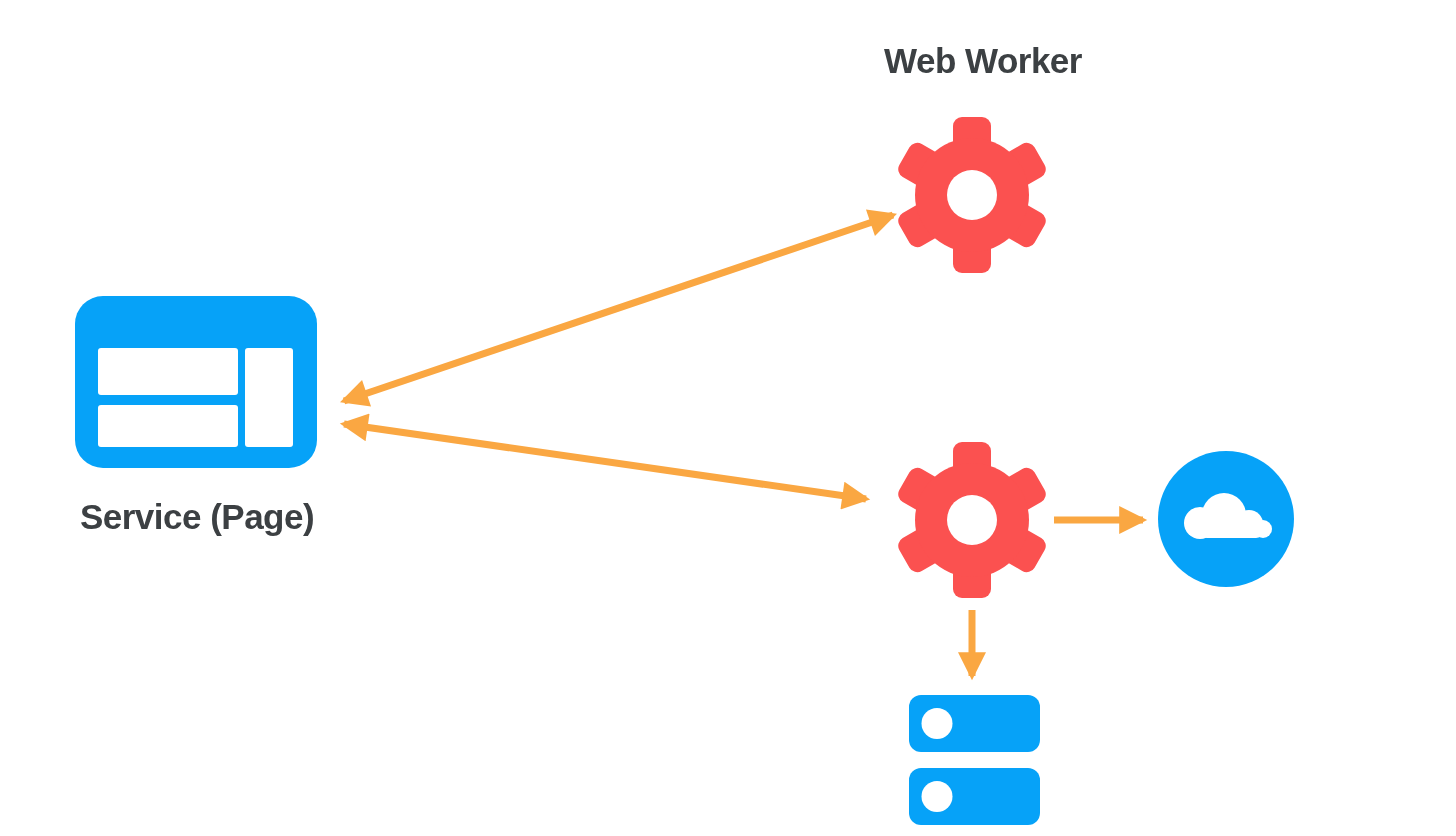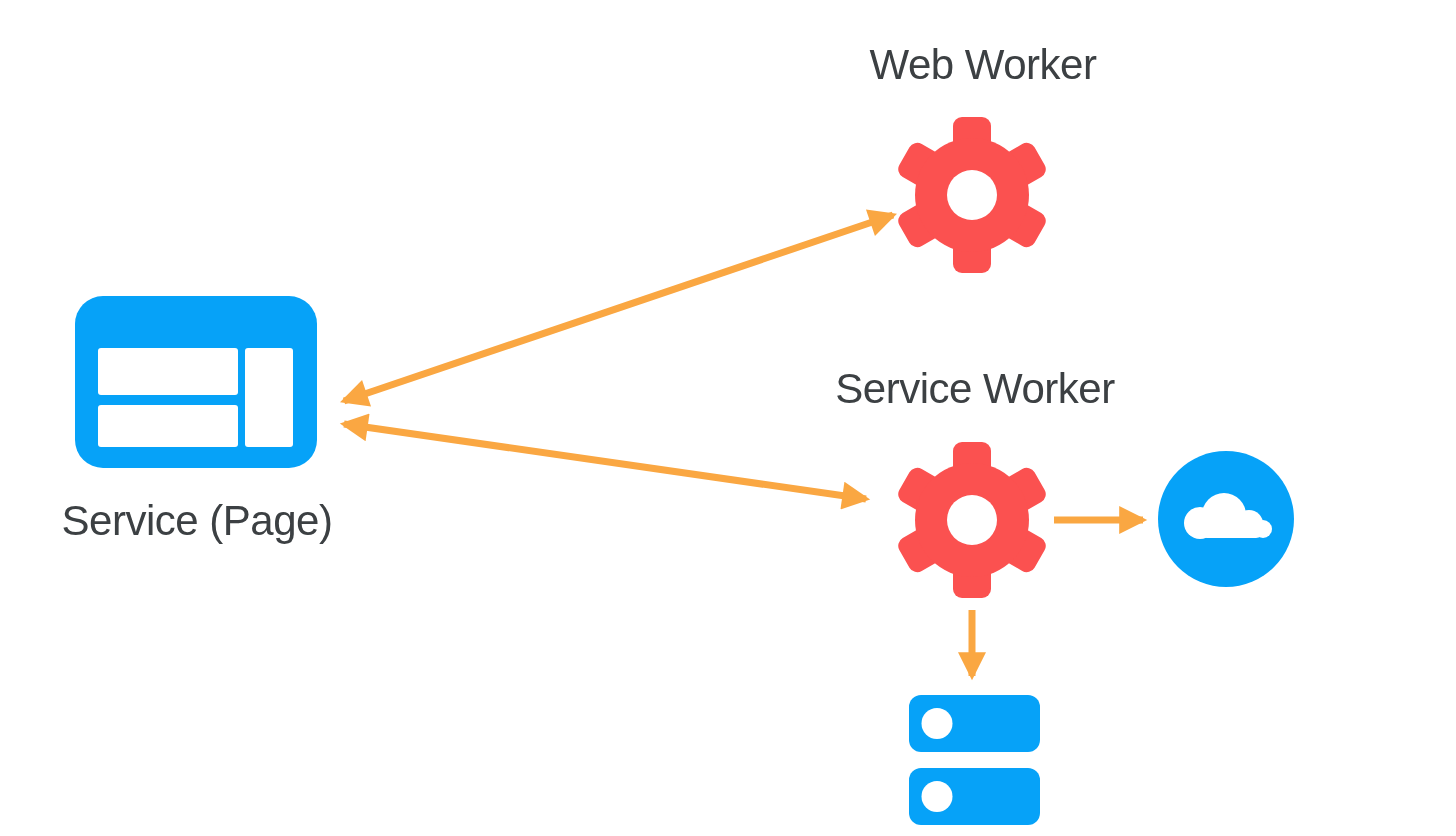--- a/index.html
+++ b/index.html
@@ -20,22 +20,22 @@
   .abs { position: absolute; }
   .edges-layer {
     position: absolute;
     left: 0; top: 0;
     width: 1456px; height: 836px;
     pointer-events: none;
   }
   .node-label {
     position: absolute;
     color: var(--text);
-    font-weight: normal;
-    font-size: 42px;
+    font-weight: bold;
+    font-size: 35px;
     line-height: 1.1;
     text-align: center;
     letter-spacing: -0.5px;
     white-space: nowrap;
   }
 </style>
 </head>
 <body>
 
 <div class="canvas">
@@ -70,21 +70,20 @@
       <g fill="var(--red)">
         <rect x="-19" y="-78" width="38" height="156" rx="9"></rect>
         <rect x="-19" y="-78" width="38" height="156" rx="9" transform="rotate(60)"></rect>
         <rect x="-19" y="-78" width="38" height="156" rx="9" transform="rotate(-60)"></rect>
         <circle r="57"></circle>
       </g>
       <circle r="25" fill="#ffffff"></circle>
     </svg>
   </div>
 
-  <div class="node-label" style="left:809px; top:366px; width:332px;">Service Worker</div>
   <div class="abs" style="left:892px; top:440px; width:160px; height:160px;">
     <svg width="160" height="160" viewBox="-80 -80 160 160" xmlns="http://www.w3.org/2000/svg">
       <g fill="var(--red)">
         <rect x="-19" y="-78" width="38" height="156" rx="9"></rect>
         <rect x="-19" y="-78" width="38" height="156" rx="9" transform="rotate(60)"></rect>
         <rect x="-19" y="-78" width="38" height="156" rx="9" transform="rotate(-60)"></rect>
         <circle r="57"></circle>
       </g>
       <circle r="25" fill="#ffffff"></circle>
     </svg>

